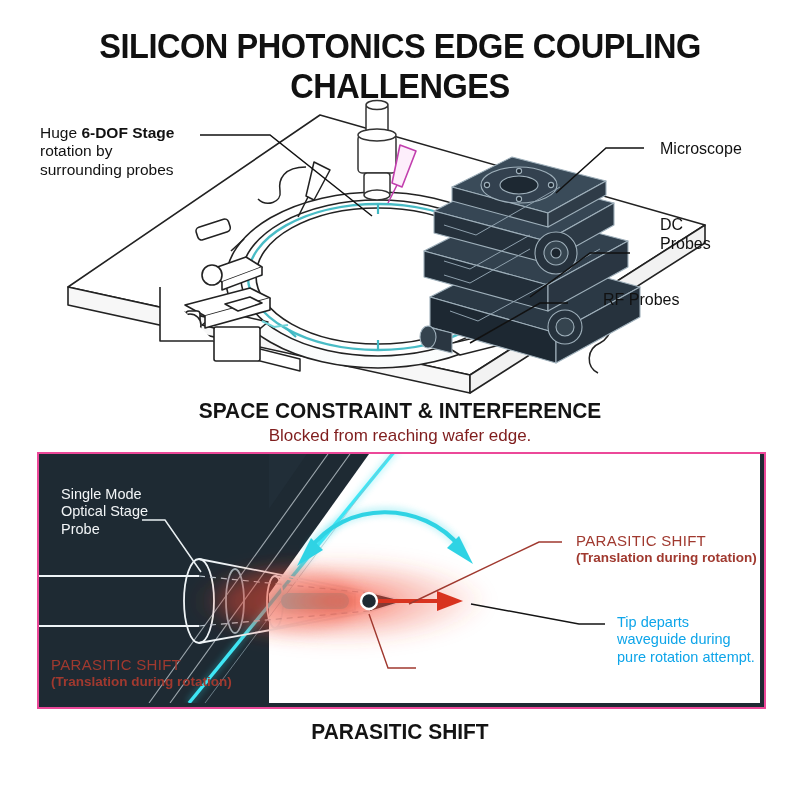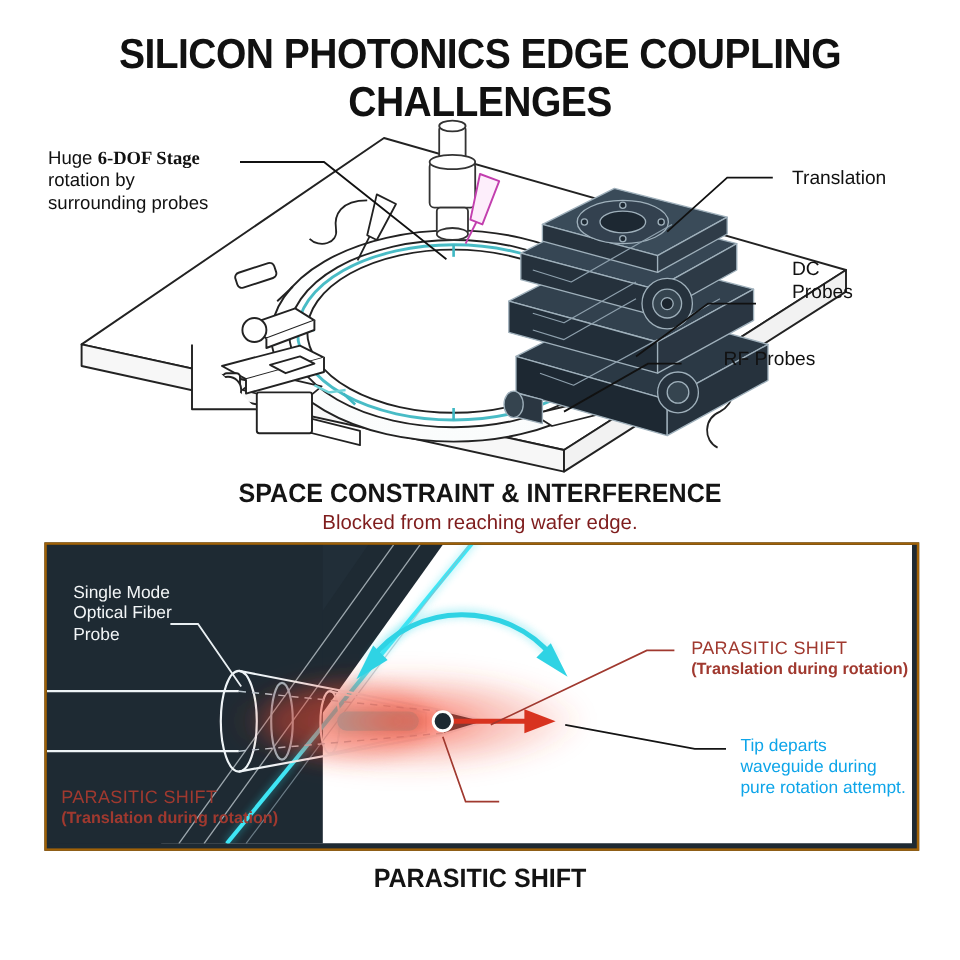--- a/index.html
+++ b/index.html
@@ -22,27 +22,27 @@
     color:#111;
   }
 
   
   .cap{position:absolute;width:800px;left:0;text-align:center;}
   .cap .hd{font-size:22px;font-weight:bold;letter-spacing:0px;transform:scaleX(0.95);color:#141414;}
   .cap .sub{font-size:17px;color:#7f1d1d;margin-top:2px;}
 
   
   .lbl{position:absolute;font-size:15.5px;line-height:1.18;color:#111;}
-  .lbl b{font-weight:bold;font-family:Liberation Serif, serif;}
+  .lbl b{font-weight:bold;}
   .lbl.r{font-size:16px;}
 
   
   #panel{
     position:absolute;left:37px;top:452px;width:725px;height:253px;
-    border:2px solid #a16207;
+    border:2px solid #ec4899;
     background:#1e2a33;
     overflow:hidden;
   }
   .p-lbl{position:absolute;font-size:14.5px;line-height:1.2;}
   .white-txt{color:#f2f5f7;}
   .red-txt{color:#a0392f;}
   .red-txt .rt{font-size:15px;letter-spacing:.3px;}
   .red-txt .rs{font-size:13.5px;font-weight:bold;}
   .dark-txt{color:#0ea5e9;font-size:14.5px;line-height:1.2;}
   svg{display:block;}
@@ -192,21 +192,21 @@
       <path d="M568,228 L540,228 L470,268"></path>
     </g>
   </svg>
 
   <div class="lbl" style="left:40px;top:124px;">
     <span>Huge </span><b>6-DOF Stage</b><br>
     <span>rotation by</span><br>
     <span>surrounding probes</span>
   </div>
 
-  <div class="lbl r" style="left:660px;top:140px;">Translation</div>
+  <div class="lbl r" style="left:660px;top:140px;">Microscope</div>
   <div class="lbl r" style="left:660px;top:216px;">DC Probes</div>
   <div class="lbl r" style="left:603px;top:291px;">RF Probes</div>
 
   <div class="cap" style="top:398px;">
     <div class="hd">SPACE CONSTRAINT &amp; INTERFERENCE</div>
     <div class="sub">Blocked from reaching wafer edge.</div>
   </div>
 
   <div id="panel">
     <svg width="721" height="249">
@@ -296,21 +296,21 @@
       <g fill="none">
         <path d="M103,66 L126,66 L162,118" stroke="#e9eff2" stroke-width="1.5"></path>
         <path d="M523,88 L500,88 L370,150" stroke="#a0392f" stroke-width="1.4"></path>
         <path d="M377,214 L349,214 L330,160" stroke="#a0392f" stroke-width="1.4"></path>
         <path d="M566,170 L540,170 L432,150" stroke="#141414" stroke-width="1.5"></path>
       </g>
     </svg>
 
     <div class="p-lbl white-txt" style="left:22px;top:32px;">
       <div>Single Mode</div>
-      <div>Optical Fiber</div>
+      <div>Optical Stage</div>
       <div>Probe</div>
     </div>
 
     <div class="p-lbl red-txt" style="left:537px;top:78px;">
       <div class="rt">PARASITIC SHIFT</div>
       <div class="rs">(Translation during rotation)</div>
     </div>
 
     <div class="p-lbl red-txt" style="left:12px;top:202px;">
       <div class="rt">PARASITIC SHIFT</div>

